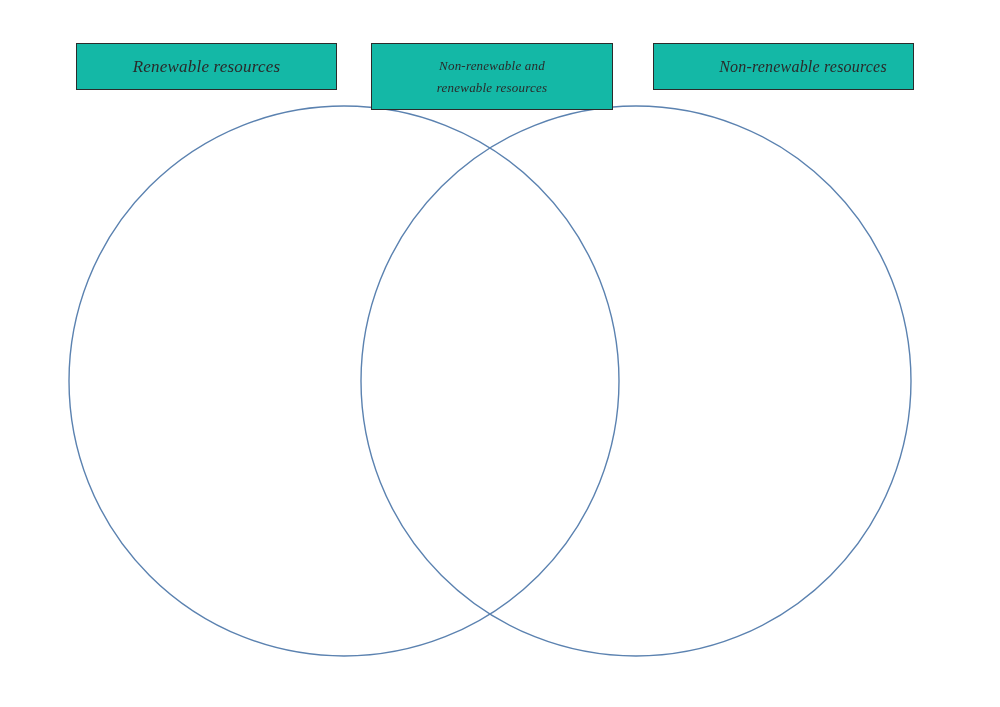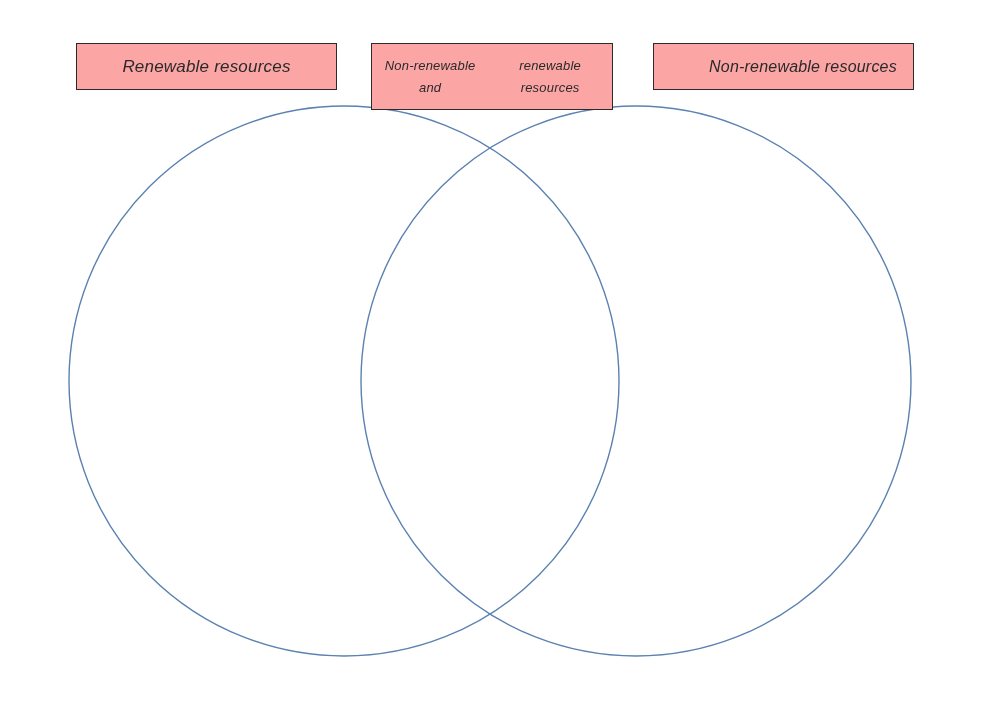--- a/index.html
+++ b/index.html
@@ -18,27 +18,27 @@
       position: absolute;
       left: 0;
       top: 0;
       width: 1000px;
       height: 707px;
     }
     .label-box {
       position: absolute;
       box-sizing: border-box;
       border: 1.3px solid #2b2b2b;
-      background: #fca5a5;
+      background: #14b8a6;
       display: flex;
       align-items: center;
       justify-content: center;
       text-align: center;
       color: #2a2a2a;
-      font-family: Liberation Sans, sans-serif;
+      font-family: Liberation Serif, serif;
       font-style: italic;
       font-weight: 300;
       letter-spacing: 0.2px;
     }
     .label-box span {
       display: block;
     }
     #box-left {
       left: 76px;
       top: 43px;
@@ -46,21 +46,21 @@
       height: 47px;
       font-size: 17px;
     }
     #box-middle {
       left: 371px;
       top: 43px;
       width: 242px;
       height: 67px;
       font-size: 13px;
       line-height: 22px;
-      flex-direction: row;
+      flex-direction: column;
       z-index: 2;
     }
     #box-right {
       left: 653px;
       top: 43px;
       width: 261px;
       height: 47px;
       font-size: 16px;
       padding-left: 39px;
     }

